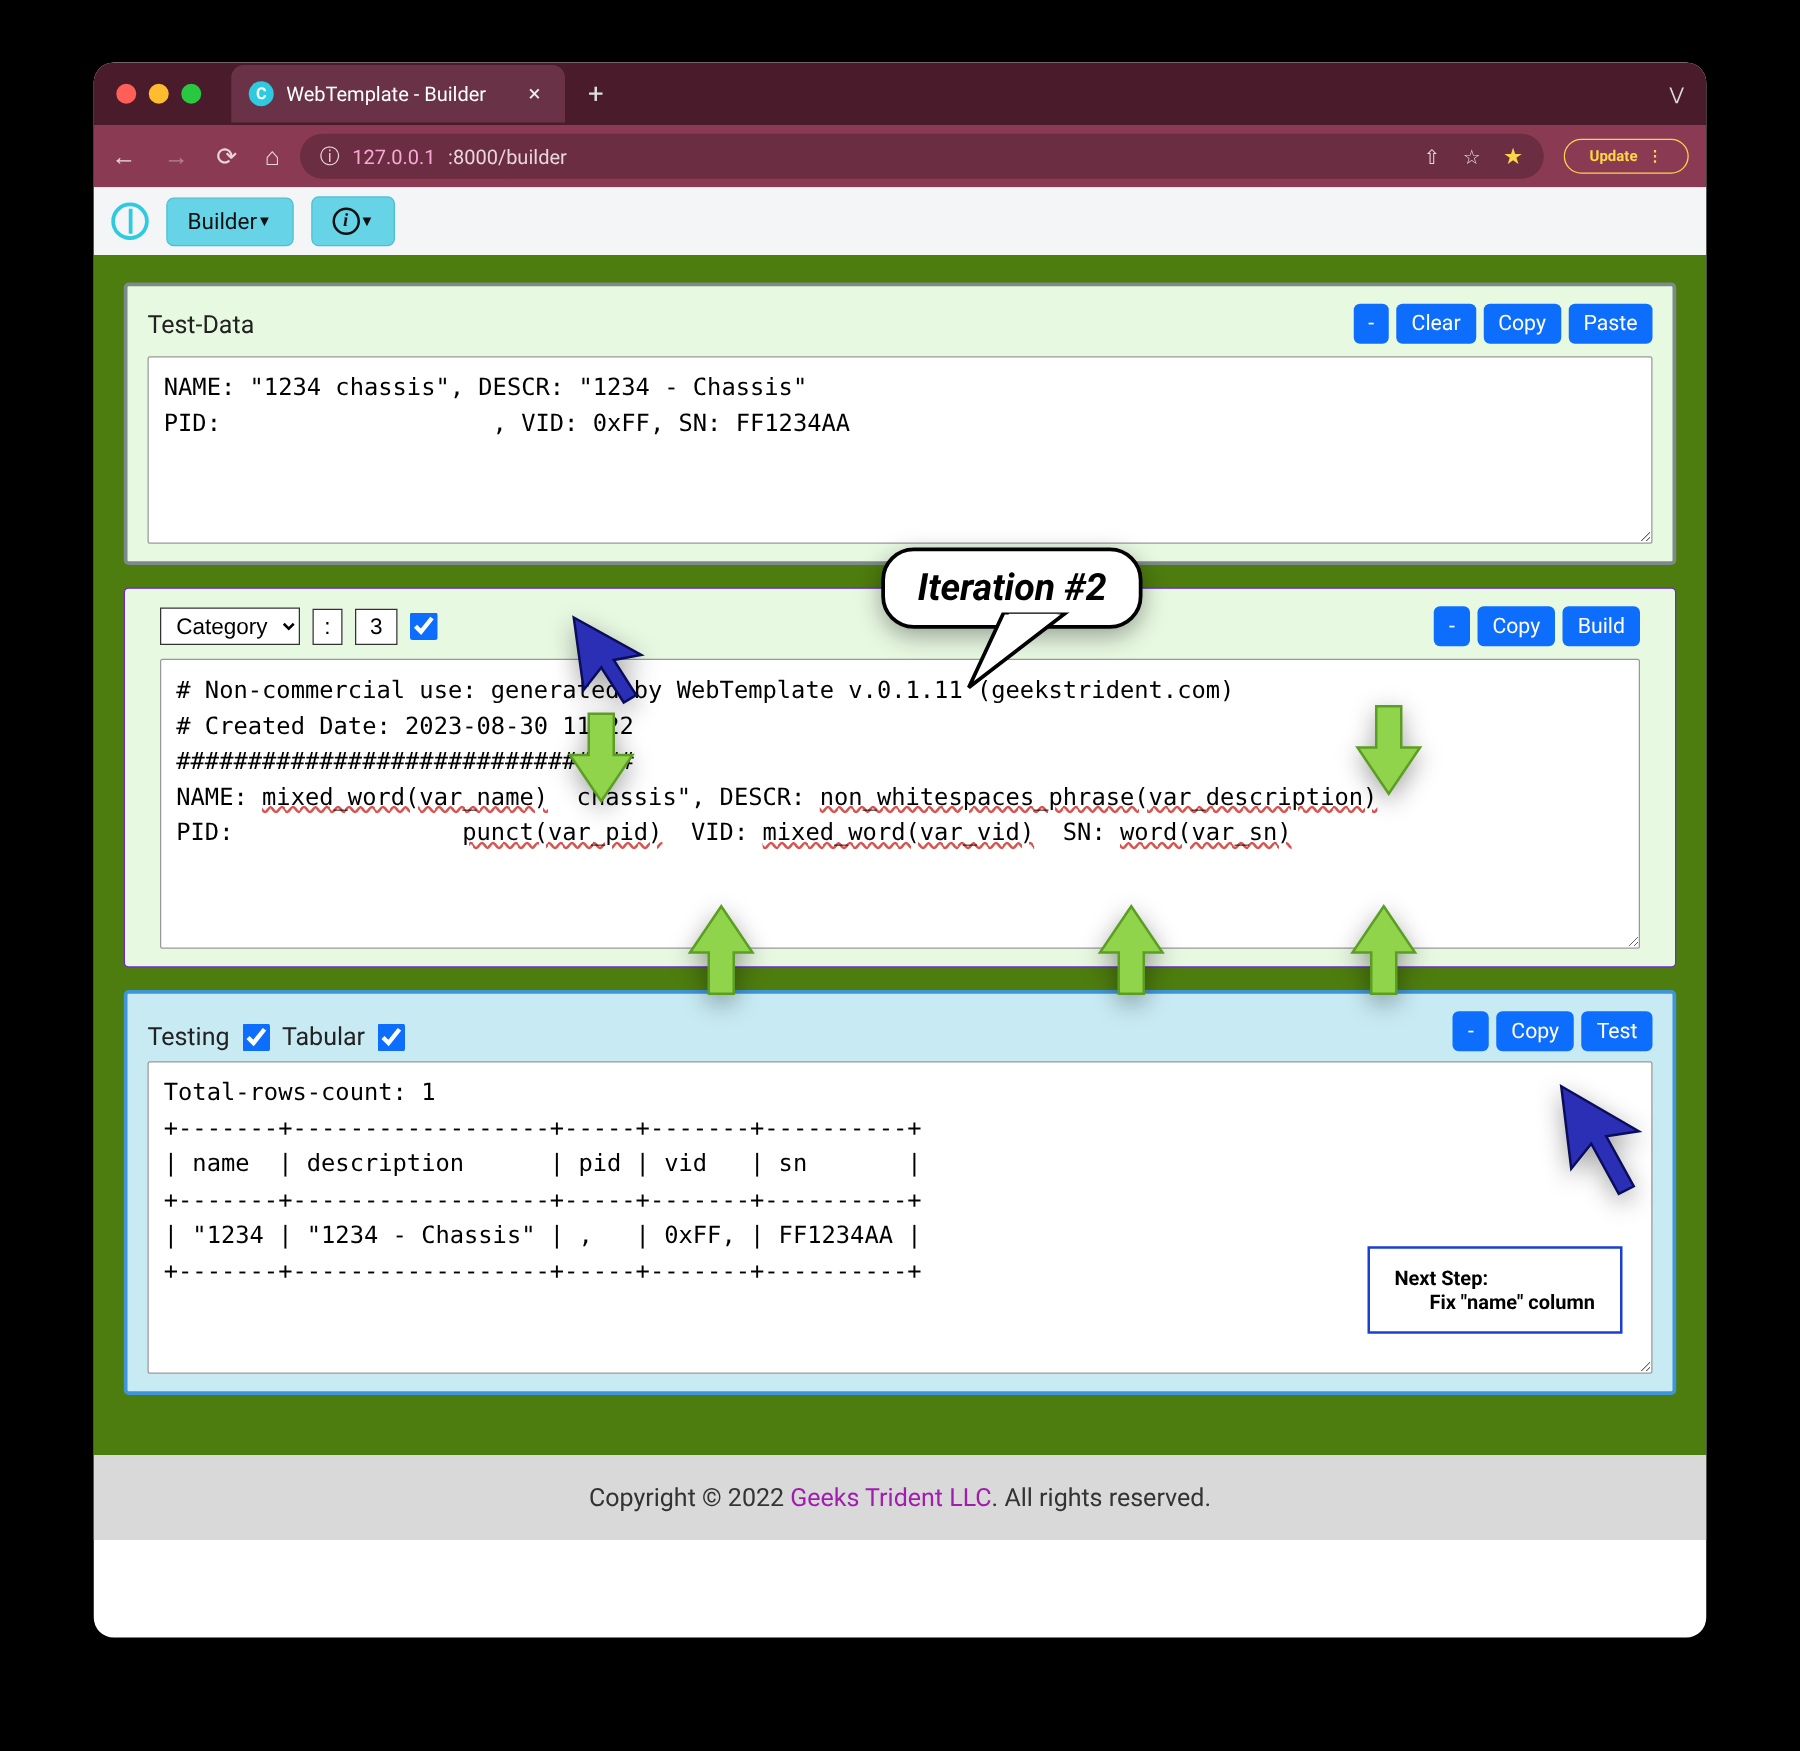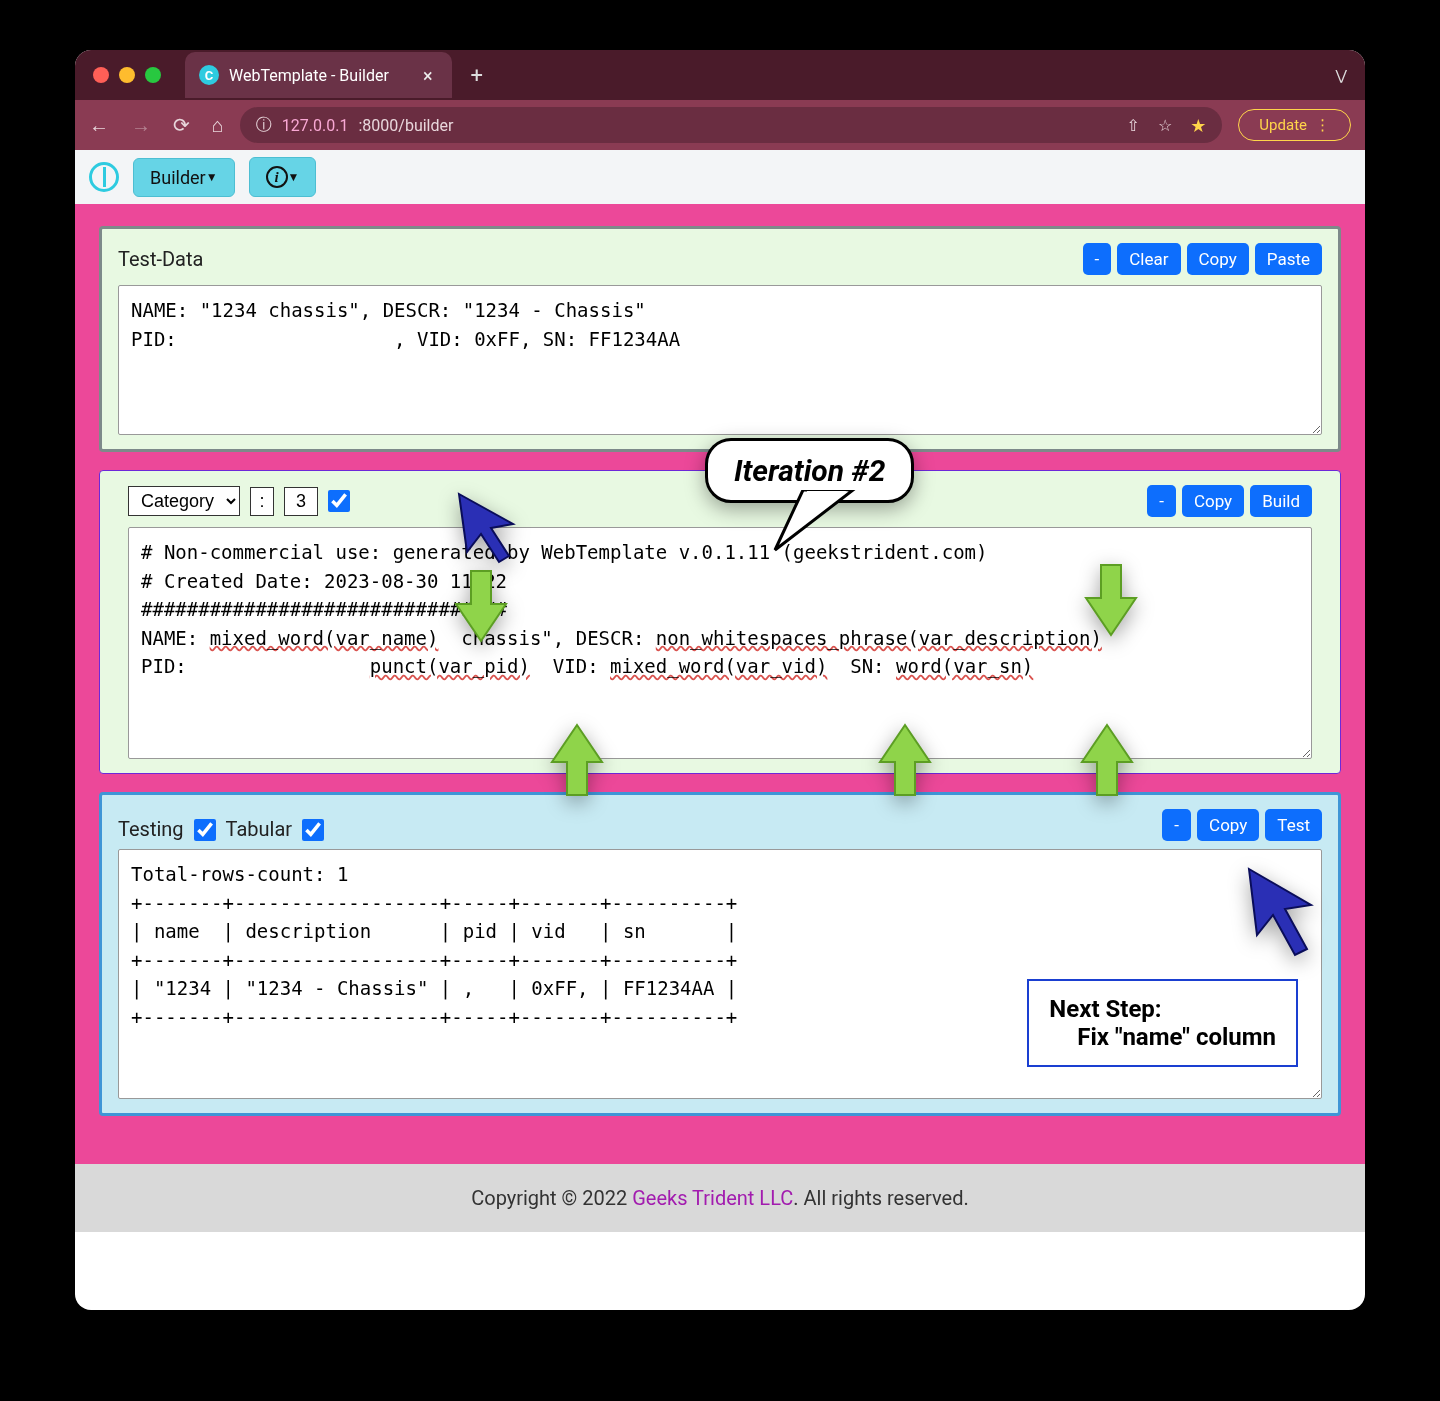--- a/index.html
+++ b/index.html
@@ -14,30 +14,30 @@
   .tab-close { color: #eee; margin-left: 24px; font-size: 18px; }
   .newtab { color: #ddd; margin-left: 18px; font-size: 22px; }
   .chevdown { margin-left: auto; color: #ddd; font-size: 14px; }
   .toolbar { height: 50px; background: #8a3b53; display: flex; align-items: center; padding: 0 14px; gap: 16px; color: #e8d6db; }
   .nav-icons { display: flex; gap: 22px; align-items: center; font-size: 20px; }
   .nav-icons span { display: inline-flex; }
   .addrbar { flex: 1; background: #6a2d41; height: 36px; border-radius: 18px; display: flex; align-items: center; padding: 0 16px; gap: 10px; color: #e8d6db; font-size: 16px; }
   .addrbar .host { color: #f9a8d4; }
   .addr-right { margin-left: auto; display: flex; gap: 18px; align-items: center; color: #e8d6db; }
   .star { color: #ffd54a; font-size: 18px; }
-  .update-btn { border: 1.5px solid #ffd54a; color: #ffd54a; border-radius: 20px; padding: 6px 20px; font-size: 15px; display: flex; align-items: flex-end; gap: 8px; }
+  .update-btn { border: 1.5px solid #ffd54a; color: #ffd54a; border-radius: 20px; padding: 6px 20px; font-size: 12px; display: flex; align-items: flex-end; gap: 8px; font-weight: bold; }
   .update-btn .dots3 { color: #ffd54a; }
   .app-area { background: #fff; }
   .appbar { height: 54px; background: #f3f5f7; display: flex; align-items: center; padding: 0 14px; gap: 14px; }
   .logo { width: 30px; height: 30px; border-radius: 50%; border: 3px solid #2ecbe0; position: relative; }
   .logo::after { content: ""; position: absolute; left: 11px; top: 2px; width: 3px; height: 20px; background: #2ecbe0; }
   .pill-btn { background: #66d4e6; border: 1px solid #4dbed2; border-radius: 6px; padding: 8px 16px; font-size: 18px; color: #111; display: flex; align-items: center; gap: 0; }
   .pill-btn .caret { font-size: 12px; }
   .info-icon { font-style: italic; font-family: serif; font-weight: bold; }
-  .main { background: #ec4899; padding: 22px 24px 30px; }
+  .main { background: #4d7c0f; padding: 22px 24px 30px; }
   .panel { border-radius: 4px; margin-bottom: 18px; }
   .panel-gray { border: 3px solid #7d8a8a; background: #e8f9e2; padding: 14px 16px; }
   .panel-orange { border: 1px solid #6d28d9; background: #e8f9e2; padding: 14px 28px; position: relative; }
   .panel-blue { border: 3px solid #3f95d6; background: #c7eaf3; padding: 14px 16px; position: relative; }
   .panel-head { display: flex; align-items: center; gap: 10px; margin-bottom: 10px; }
   .panel-title { font-size: 20px; color: #222; }
   .panel-actions { margin-left: auto; display: flex; gap: 6px; }
   .btn { background: #0d6efd; color: #fff; border-radius: 5px; padding: 6px 12px; font-size: 17px; cursor: pointer; }
   .textarea { width: 100%; background: #fff; border: 1px solid #999; border-radius: 2px; padding: 10px 12px; font-family: "Menlo","Consolas",monospace; font-size: 19px; line-height: 1.5; white-space: pre; overflow: auto; resize: vertical; }
   .ta1 { height: 150px; }
@@ -47,21 +47,21 @@
   .smallinput { background: #fff; border: 1px solid #333; font-size: 18px; padding: 3px 6px; width: 34px; text-align: center; }
   .checkbox { width: 22px; height: 22px; accent-color: #0d6efd; }
   .testing-row { display: flex; align-items: flex-end; gap: 10px; margin-bottom: 8px; }
   .footer { background: #d9d9d9; text-align: center; padding: 22px; font-size: 20px; color: #333; }
   .footer a { color: #a21caf; text-decoration: none; }
   .underline-red { text-decoration: underline wavy #d9534f; }
   .callout { position: absolute; background: #fff; border: 3px solid #000; border-radius: 26px; padding: 12px 26px; font-size: 30px; font-weight: bold; font-style: italic; }
   .callout-tail { position: absolute; }
   .arrow-cursor { position: absolute; }
   .green-arrow { position: absolute; }
-  .note-box { position: absolute; background: #fff; border: 2px solid #1a3fd1; padding: 14px 20px; font-size: 24px; font-weight: bold; margin-left: 20px; }
+  .note-box { position: absolute; background: #fff; border: 2px solid #1a3fd1; padding: 14px 20px; font-size: 16px; font-weight: bold; margin-left: 20px; }
   .shadow-big { filter: drop-shadow(0 6px 10px rgba(0,0,0,0.35)); }
 </style>
 </head>
 <body>
 
 <div class="window">
 
   <div class="titlebar">
     <div class="traffic">
       <div class="dot red"></div>

